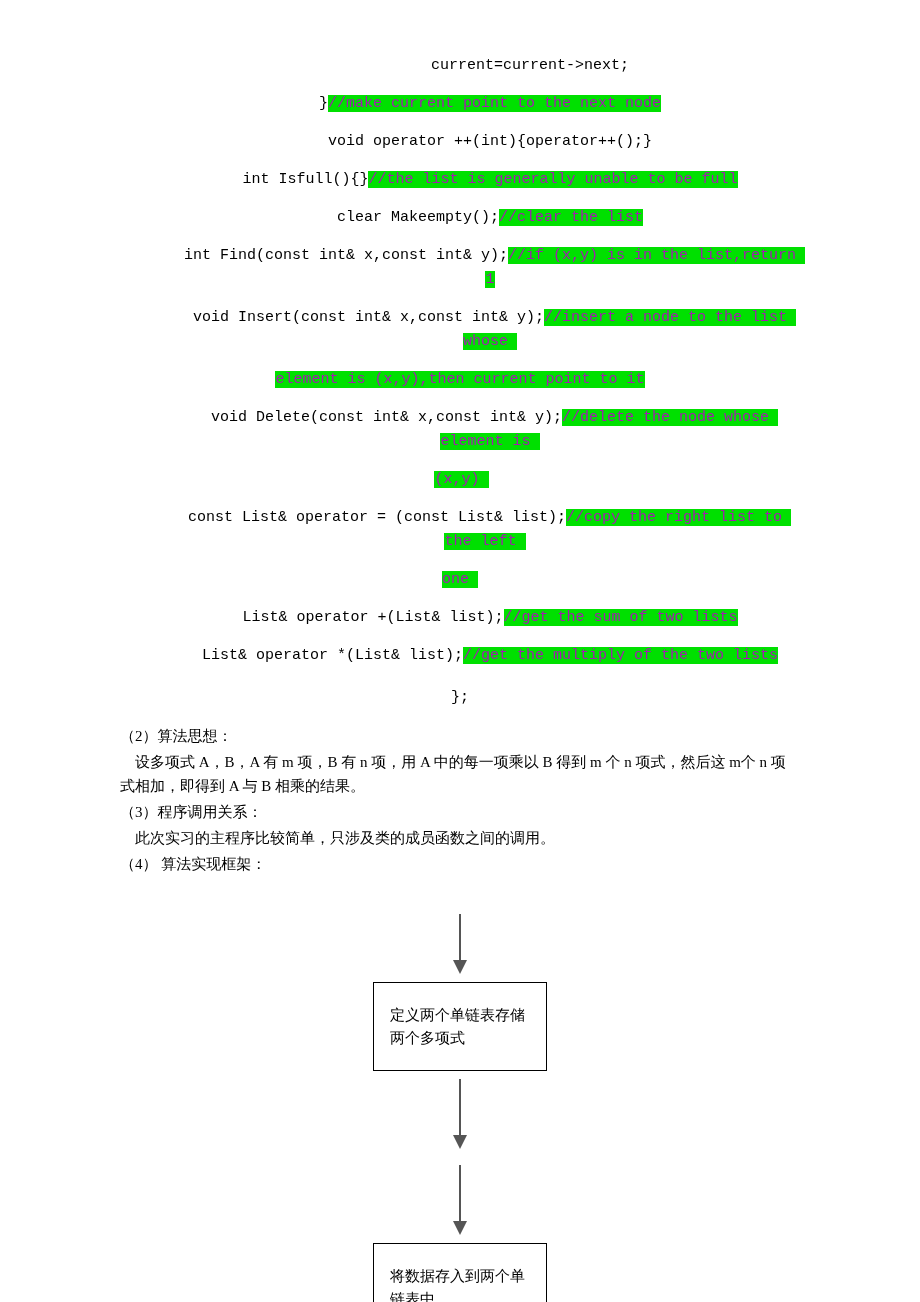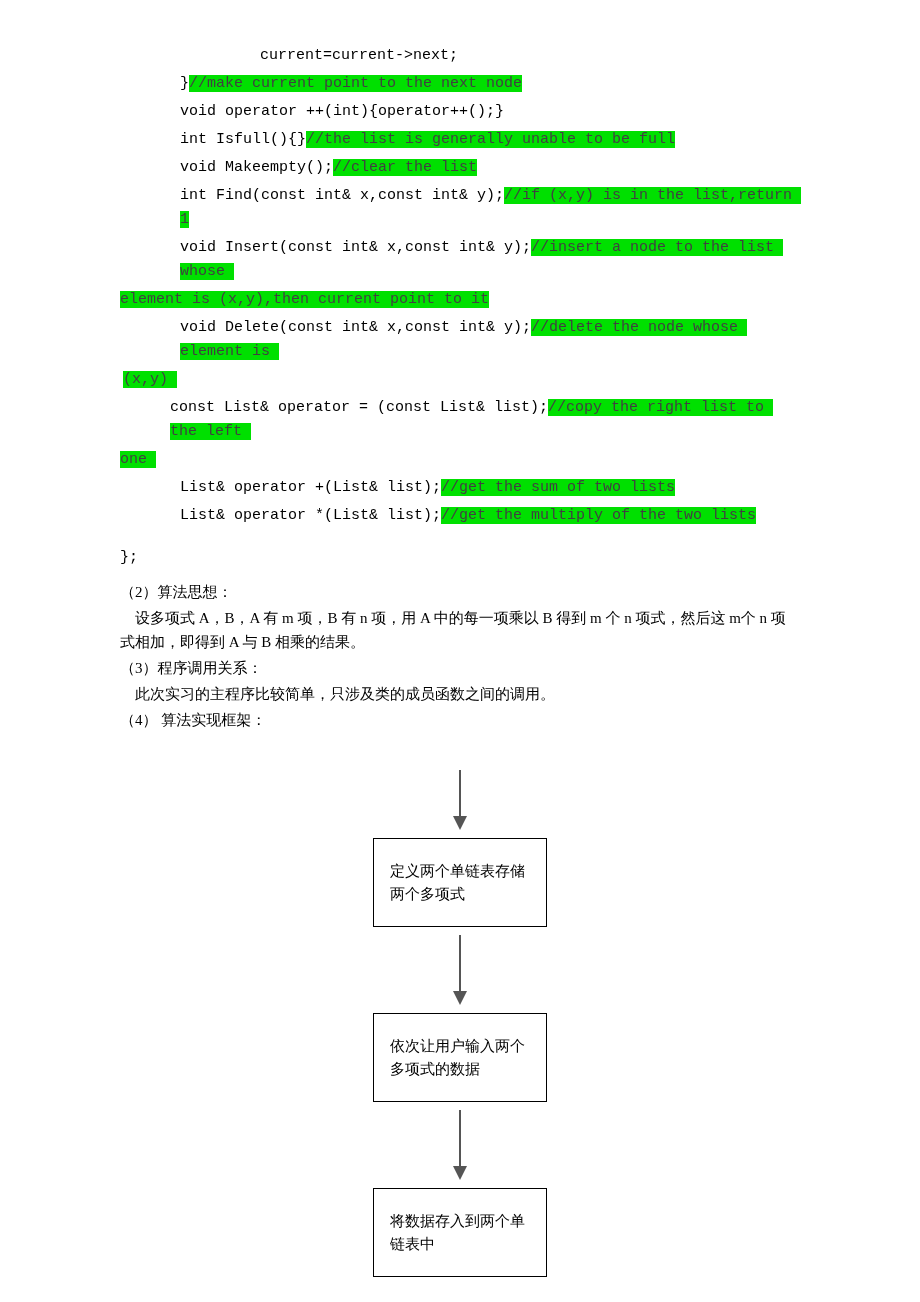--- a/index.html
+++ b/index.html
@@ -14,24 +14,24 @@
   }
   .page {
     padding: 40px 120px 40px 120px;
   }
   .mono {
     font-family: "Courier New", monospace;
     font-size: 15px;
   }
   .indent1 { padding-left: 60px; }
   .indent2 { padding-left: 140px; }
-  .code-line { margin: 4px 0; white-space: pre-wrap; }
+  .code-line { margin: 14px 0; white-space: pre-wrap; text-align: center; }
   .hl {
     background: #00e000;
-    color: #404040;
+    color: #a21caf;
   }
   .section { margin-top: 10px; }
   .para { margin: 2px 0; }
   .para-indent { text-indent: 1em; }
   .flow {
     margin-top: 30px;
     display: flex;
     flex-direction: column;
     align-items: center;
   }
@@ -56,21 +56,21 @@
 
   <div class="mono">
     <div class="code-line indent2"><span>current=current-&gt;next;</span></div>
 
     <div class="code-line indent1"><span>}</span><span class="hl">//make current point to the next node</span></div>
 
     <div class="code-line indent1"><span>void operator ++(int){operator++();}</span></div>
 
     <div class="code-line indent1"><span>int Isfull(){}</span><span class="hl">//the list is generally unable to be full</span></div>
 
-    <div class="code-line indent1"><span>void Makeempty();</span><span class="hl">//clear the list</span></div>
+    <div class="code-line indent1"><span>clear Makeempty();</span><span class="hl">//clear the list</span></div>
 
     <div class="code-line indent1"><span>int Find(const int&amp; x,const int&amp; y);</span><span class="hl">//if (x,y) is in the list,return 1</span></div>
 
     <div class="code-line indent1"><span>void Insert(const int&amp; x,const int&amp; y);</span><span class="hl">//insert a node to the list whose </span></div>
     <div class="code-line" style="padding-left:0;"><span class="hl">element is (x,y),then current point to it</span></div>
 
     <div class="code-line indent1"><span>void Delete(const int&amp; x,const int&amp; y);</span><span class="hl">//delete the node whose element is </span></div>
     <div class="code-line" style="padding-left:3px;"><span class="hl">(x,y) </span></div>
 
     <div class="code-line" style="padding-left:50px;"><span>const List&amp; operator = (const List&amp; list);</span><span class="hl">//copy the right list to the left </span></div>
@@ -104,23 +104,20 @@
       <span>定义两个单链表存储两个多项式</span>
     </div>
 
     <div class="arrow">
       <svg width="24" height="70">
         <line x1="12" y1="0" x2="12" y2="58" stroke="#555" stroke-width="2"></line>
         <polygon points="12,70 5,56 19,56" fill="#555"></polygon>
       </svg>
     </div>
 
-    <div class="box">
-      <span>依次让用户输入两个多项式的数据</span>
-    </div>
 
     <div class="arrow">
       <svg width="24" height="70">
         <line x1="12" y1="0" x2="12" y2="58" stroke="#555" stroke-width="2"></line>
         <polygon points="12,70 5,56 19,56" fill="#555"></polygon>
       </svg>
     </div>
 
     <div class="box">
       <span>将数据存入到两个单链表中</span>

